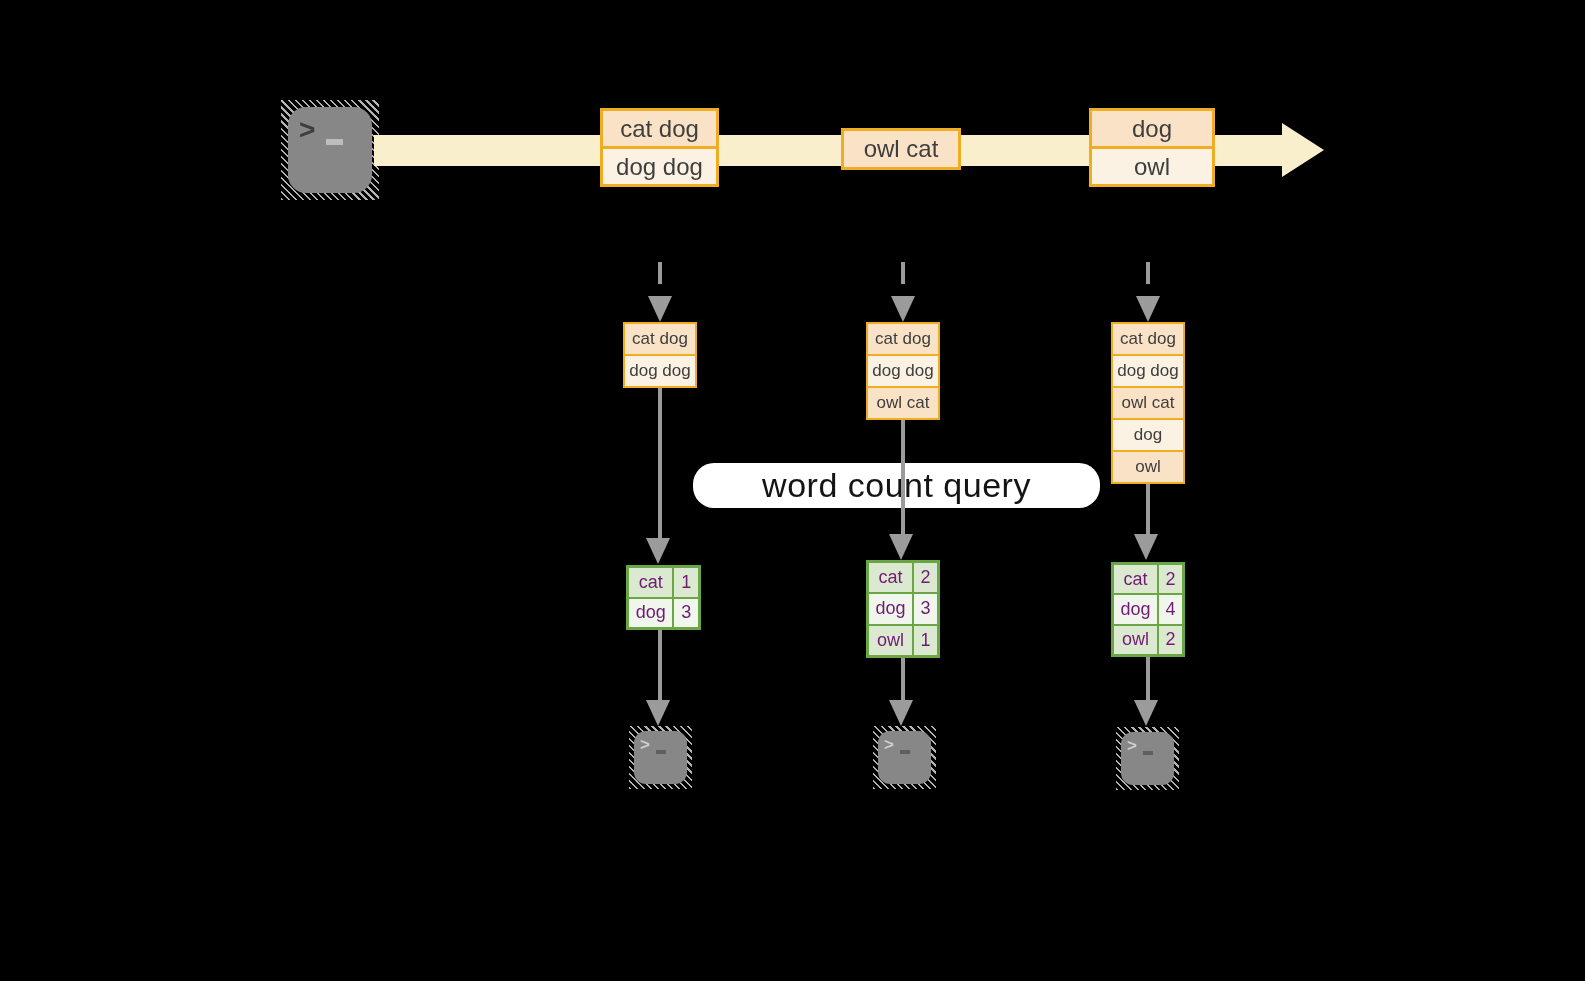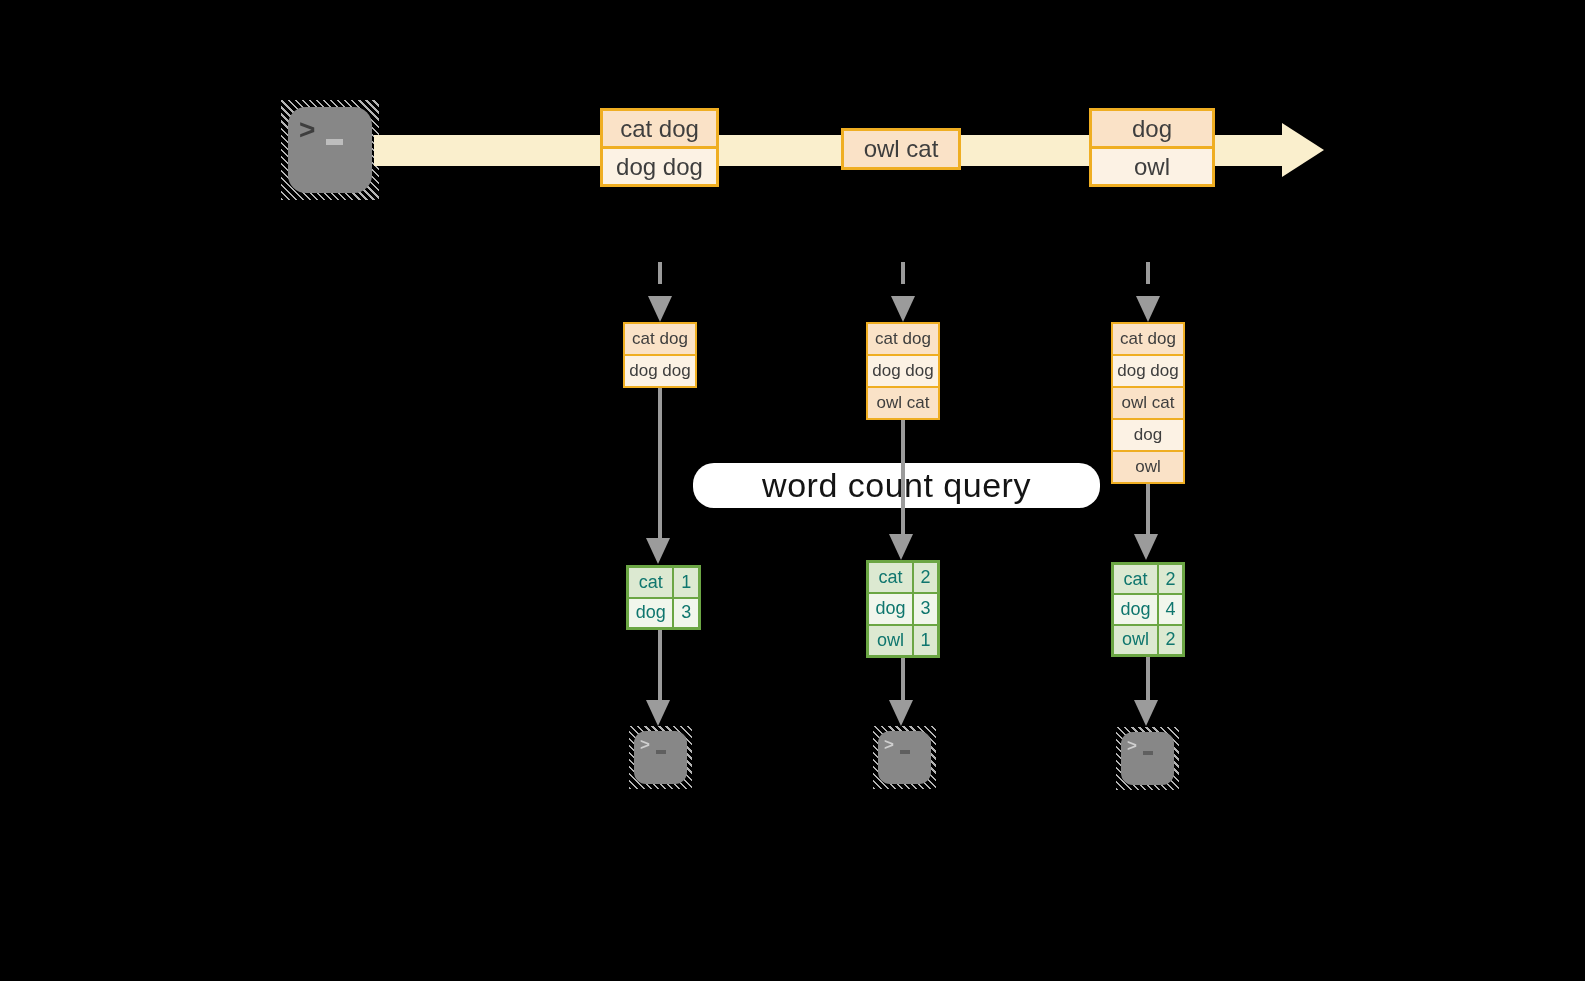--- a/index.html
+++ b/index.html
@@ -47,21 +47,21 @@
     background:repeating-linear-gradient(180deg,#9B9B9B 0 22px,transparent 22px 34px);}
   .ahead{position:absolute;width:0;height:0;z-index:5;
     border-left:12px solid transparent;border-right:12px solid transparent;border-top:26px solid #9B9B9B;}
   
   .qband{position:absolute;left:693px;top:463px;width:407px;height:45px;background:#ffffff;z-index:4;
     display:flex;align-items:center;justify-content:center;border-radius:21px;}
   .qband span{font-size:34px;font-weight:300;color:#141414;letter-spacing:0.5px;white-space:nowrap;}
   
   .gtab{position:absolute;border:3px solid #6BA644;background:#6BA644;z-index:2;box-sizing:border-box;
     display:grid;grid-template-columns:1.85fr 1fr;grid-auto-rows:1fr;gap:2px;}
-  .gcell{display:flex;align-items:center;justify-content:center;font-size:18px;color:#0f766e;}
+  .gcell{display:flex;align-items:center;justify-content:center;font-size:18px;color:#701a75;}
   .gfill-d{background:#DCE9D1;}
   .gfill-l{background:#F1F6EC;}
 </style>
 </head>
 <body>
 
 <div class="canvas">
 
   <div class="term term-lg" style="left:281px;top:100px;">
     <div class="hatch"></div>

